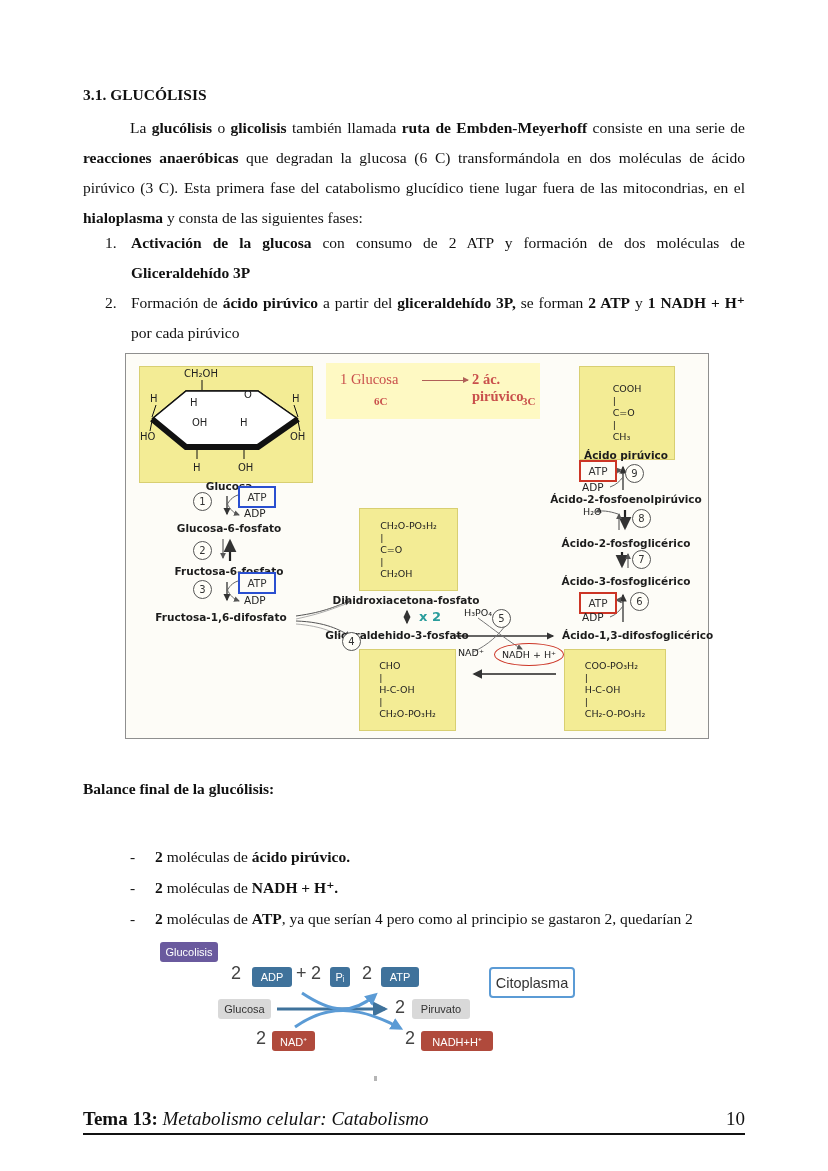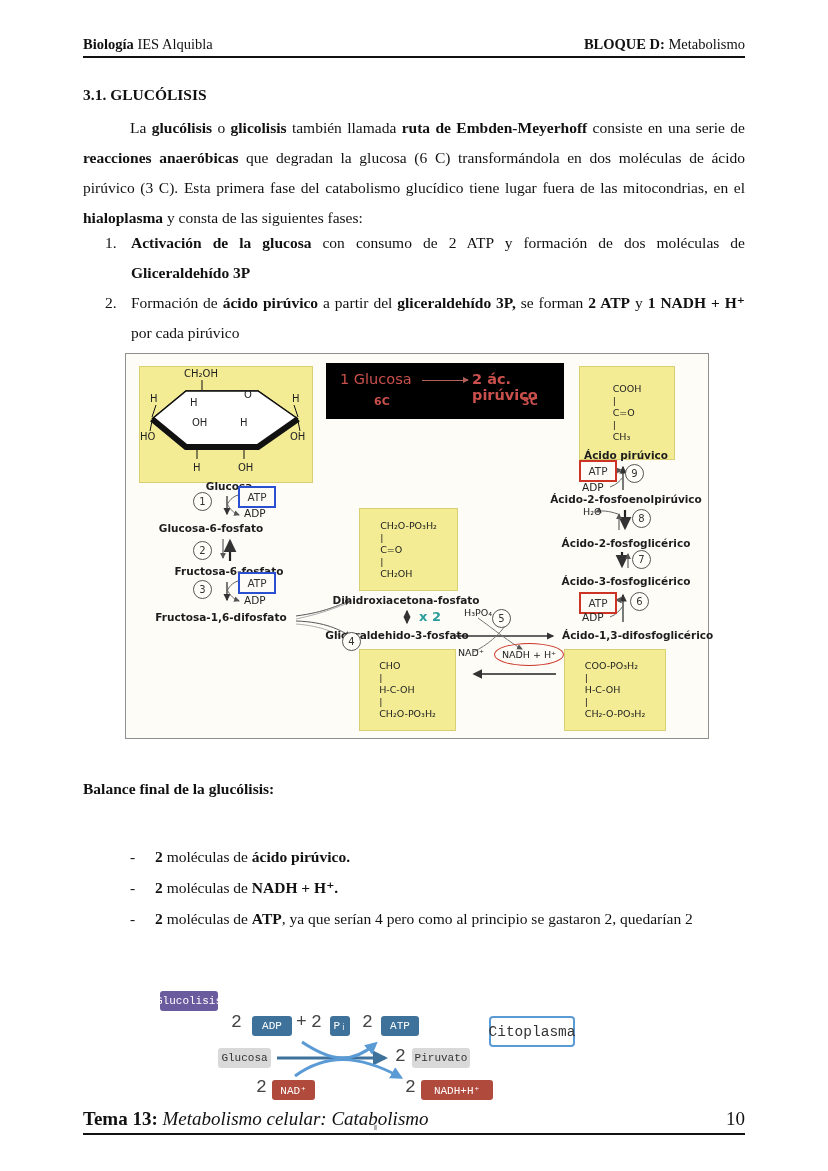--- a/index.html
+++ b/index.html
@@ -25,21 +25,21 @@
   .blist{left:130px;width:615px;font-size:15.5px;line-height:31px;}
   .brow{display:flex;}
   .bdash{width:25px;flex:none;}
 
   
   .fig{top:353px;left:125px;width:582px;height:384px;border:1.5px solid #8f8f8f;background:#fdfcf7;
        font-family:"DejaVu Sans",sans-serif;}
   .ybox{position:absolute;background:#f3ec95;border:1px solid #d8cf72;display:flex;
         align-items:center;justify-content:center;}
   .formula{white-space:pre-line;font-size:9.5px;line-height:12px;color:#222;text-align:left;}
-  .eqbox{top:9px;left:200px;width:238px;height:56px;background:#000000;position:absolute;}
+  .eqbox{top:9px;left:200px;width:214px;height:56px;background:#fef9c3;position:absolute;font-family:Liberation Serif, serif;}
   .eql{position:absolute;color:#c9504c;font-size:14.5px;}
   .eqsub{position:absolute;color:#c9504c;font-size:11px;font-weight:bold;}
   .eqarrow{position:absolute;top:17px;left:96px;width:46px;height:1px;background:#b06058;}
   .eqarrow:after{content:"";position:absolute;right:-1px;top:-3px;border-left:6px solid #b06058;
         border-top:3.5px solid transparent;border-bottom:3.5px solid transparent;}
   .flabel{position:absolute;font-size:10.5px;font-weight:bold;color:#1c1c1c;white-space:nowrap;}
   .cx{transform:translateX(-50%);}
   .circ{position:absolute;width:17px;height:17px;border:1.2px solid #555;border-radius:50%;
         background:#fffef8;font-size:10px;color:#333;display:flex;align-items:center;justify-content:center;}
   .atpb{position:absolute;width:34px;height:18px;border:2px solid #2a4fd0;background:#fdfcf7;
@@ -47,41 +47,37 @@
   .atpr{position:absolute;width:34px;height:18px;border:2px solid #cc3526;background:#fdfcf7;
         font-size:10.5px;color:#333;display:flex;align-items:center;justify-content:center;}
   .adpt{position:absolute;font-size:10.5px;color:#222;}
   .smt{position:absolute;font-size:9.5px;color:#222;}
   .x2{position:absolute;font-size:13px;font-weight:bold;color:#2a9d9c;}
   .nadh-ell{position:absolute;border:1.8px solid #cc3526;border-radius:50%;display:flex;
         align-items:center;justify-content:center;font-size:9.5px;color:#222;}
   .ringlbl{position:absolute;font-size:10px;color:#222;font-family:"DejaVu Sans",sans-serif;}
 
   
-  .bd{top:984px;left:0;width:828px;height:160px;font-family:Liberation Mono, monospace;}
+  .bd{top:935px;left:0;width:828px;height:160px;font-family:Liberation Sans, sans-serif;}
   .badge{position:absolute;display:flex;align-items:center;justify-content:center;
         font-size:11px;color:#fff;border-radius:3px;}
   .badge.purple{background:#6a5a9e;}
   .badge.blue{background:#3f729b;}
   .badge.red{background:#b04a3c;}
   .badge.gray{background:#d9d9d9;color:#333;}
   .coef{position:absolute;font-size:18px;color:#444;}
   .cito{position:absolute;border:2px solid #5b9bd5;border-radius:4px;background:#fff;
         display:flex;align-items:center;justify-content:center;font-size:14.5px;color:#333;}
   .stray{position:absolute;width:3px;height:5px;background:#b5b5b5;}
 </style>
 </head>
 <body>
 
 <div class="page">
 
-  <div class="abs hdr">
-    <span><b>Biología</b><span> IES Alquibla</span></span>
-    <span><b>BLOQUE D:</b><span> Metabolismo</span></span>
-  </div>
 
   <div class="abs title">3.1. GLUCÓLISIS</div>
 
   <div class="abs para" style="top:113px;">
     <span>La </span><b>glucólisis</b><span> o </span><b>glicolisis</b><span> también llamada </span><b>ruta de Embden-Meyerhoff</b><span> consiste en una serie de </span><b>reacciones anaeróbicas</b><span> que degradan la glucosa (6 C) transformándola en dos moléculas de ácido pirúvico (3 C). Esta primera fase del catabolismo glucídico tiene lugar fuera de las mitocondrias, en el </span><b>hialoplasma</b><span> y consta de las siguientes fases:</span>
   </div>
 
   <div class="abs olist" style="top:228px;">
     <div class="olrow">
       <span class="olnum">1.</span>
@@ -207,21 +203,21 @@
 
     <div class="ybox" style="left:438px;top:295px;width:100px;height:80px;">
       <span class="formula">COO-PO₃H₂
 |
 H-C-OH
 |
 CH₂-O-PO₃H₂</span>
     </div>
 
     <span class="flabel cx" style="left:103px;top:126px;">Glucosa</span>
-    <span class="flabel cx" style="left:85px;top:168px;">Glucosa-6-fosfato</span>
+    <span class="flabel cx" style="left:103px;top:168px;">Glucosa-6-fosfato</span>
     <span class="flabel cx" style="left:103px;top:211px;">Fructosa-6-fosfato</span>
     <span class="flabel cx" style="left:95px;top:257px;">Fructosa-1,6-difosfato</span>
 
     <div class="atpb" style="left:112px;top:132px;">ATP</div>
     <span class="adpt" style="left:118px;top:153px;">ADP</span>
     <div class="atpb" style="left:112px;top:218px;">ATP</div>
     <span class="adpt" style="left:118px;top:240px;">ADP</span>
 
     <span class="flabel cx" style="left:280px;top:240px;">Dihidroxiacetona-fosfato</span>
     <span class="x2" style="left:293px;top:255px;">x 2</span>

